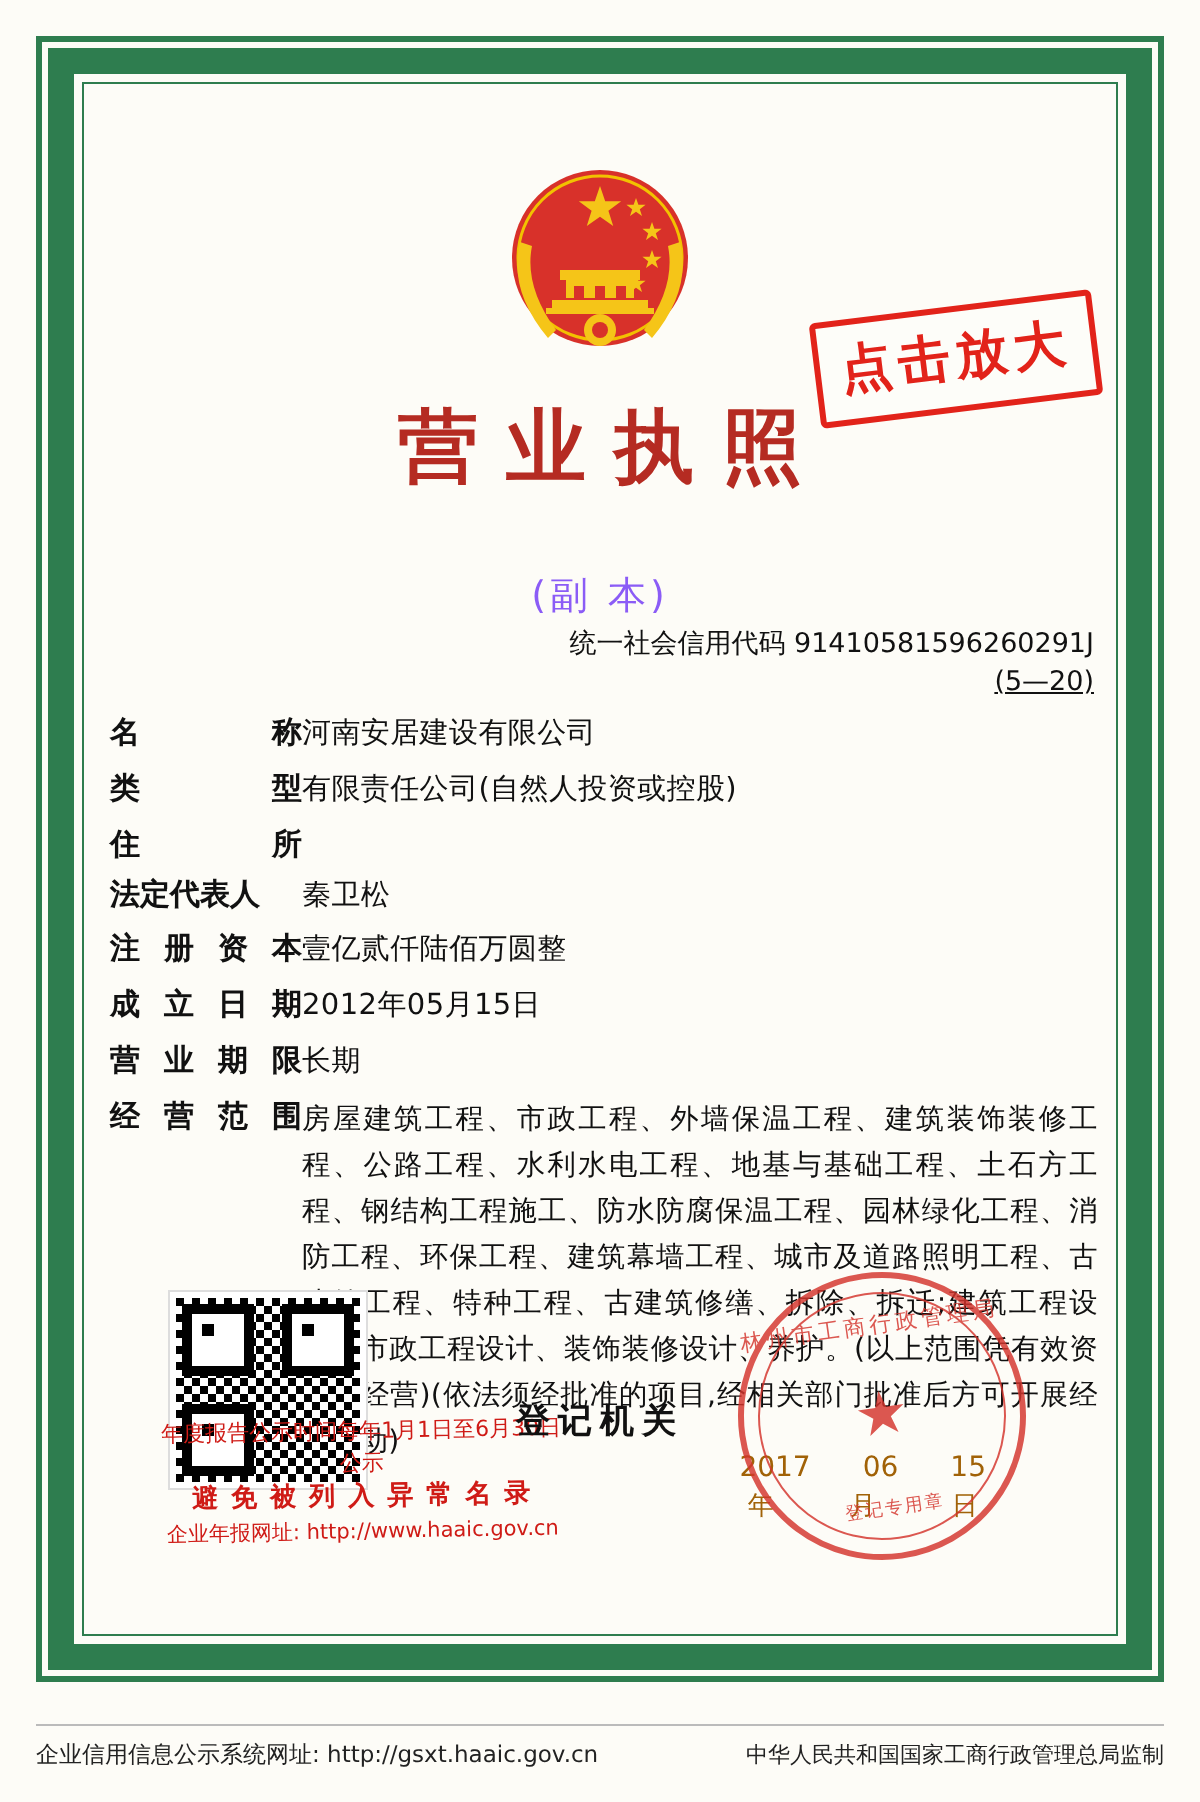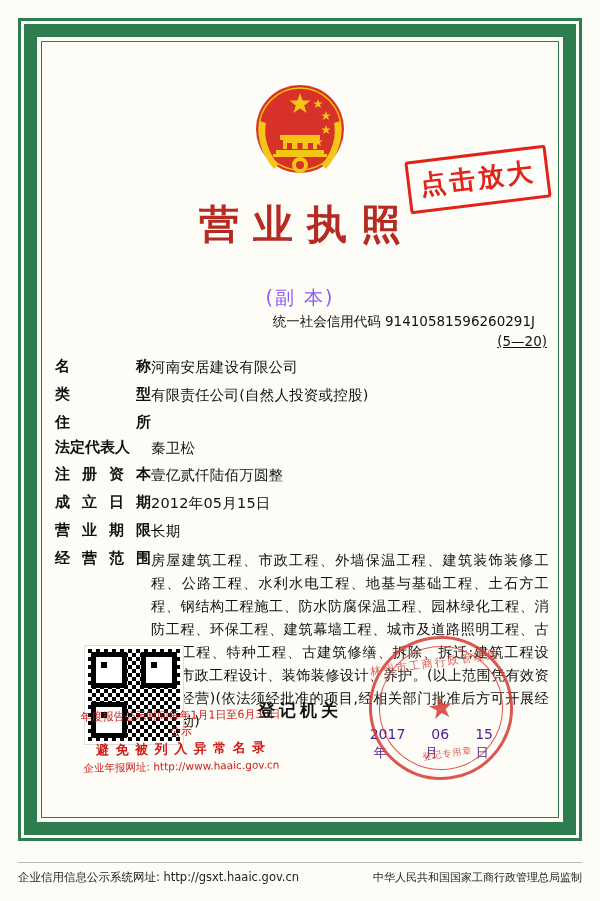--- a/index.html
+++ b/index.html
@@ -102,21 +102,21 @@
     right: 0;
     text-align: center;
     font-family: "DejaVu Sans", sans-serif;
     font-size: 19px;
     color: #8b5cf6;
     letter-spacing: 2px;
   }
   .credit-code {
     position: absolute;
     top: 268px;
-    right: 20px;
+    right: 8px;
     font-family: "DejaVu Sans", sans-serif;
     font-size: 13.5px;
     color: #111;
     white-space: nowrap;
   }
   .serial {
     position: absolute;
     top: 288px;
     right: 8px;
     font-family: "DejaVu Sans", sans-serif;
@@ -242,21 +242,21 @@
     color: #111;
   }
 
   
   .date-line {
     position: absolute;
     right: 62px;
     bottom: 52px;
     font-family: "DejaVu Sans", sans-serif;
     font-size: 14px;
-    color: #4c1d95;
+    color: #a16207;
     text-align: center;
   }
   .date-nums {
     display: flex;
     gap: 26px;
     justify-content: center;
   }
   .date-units {
     display: flex;
     gap: 38px;

